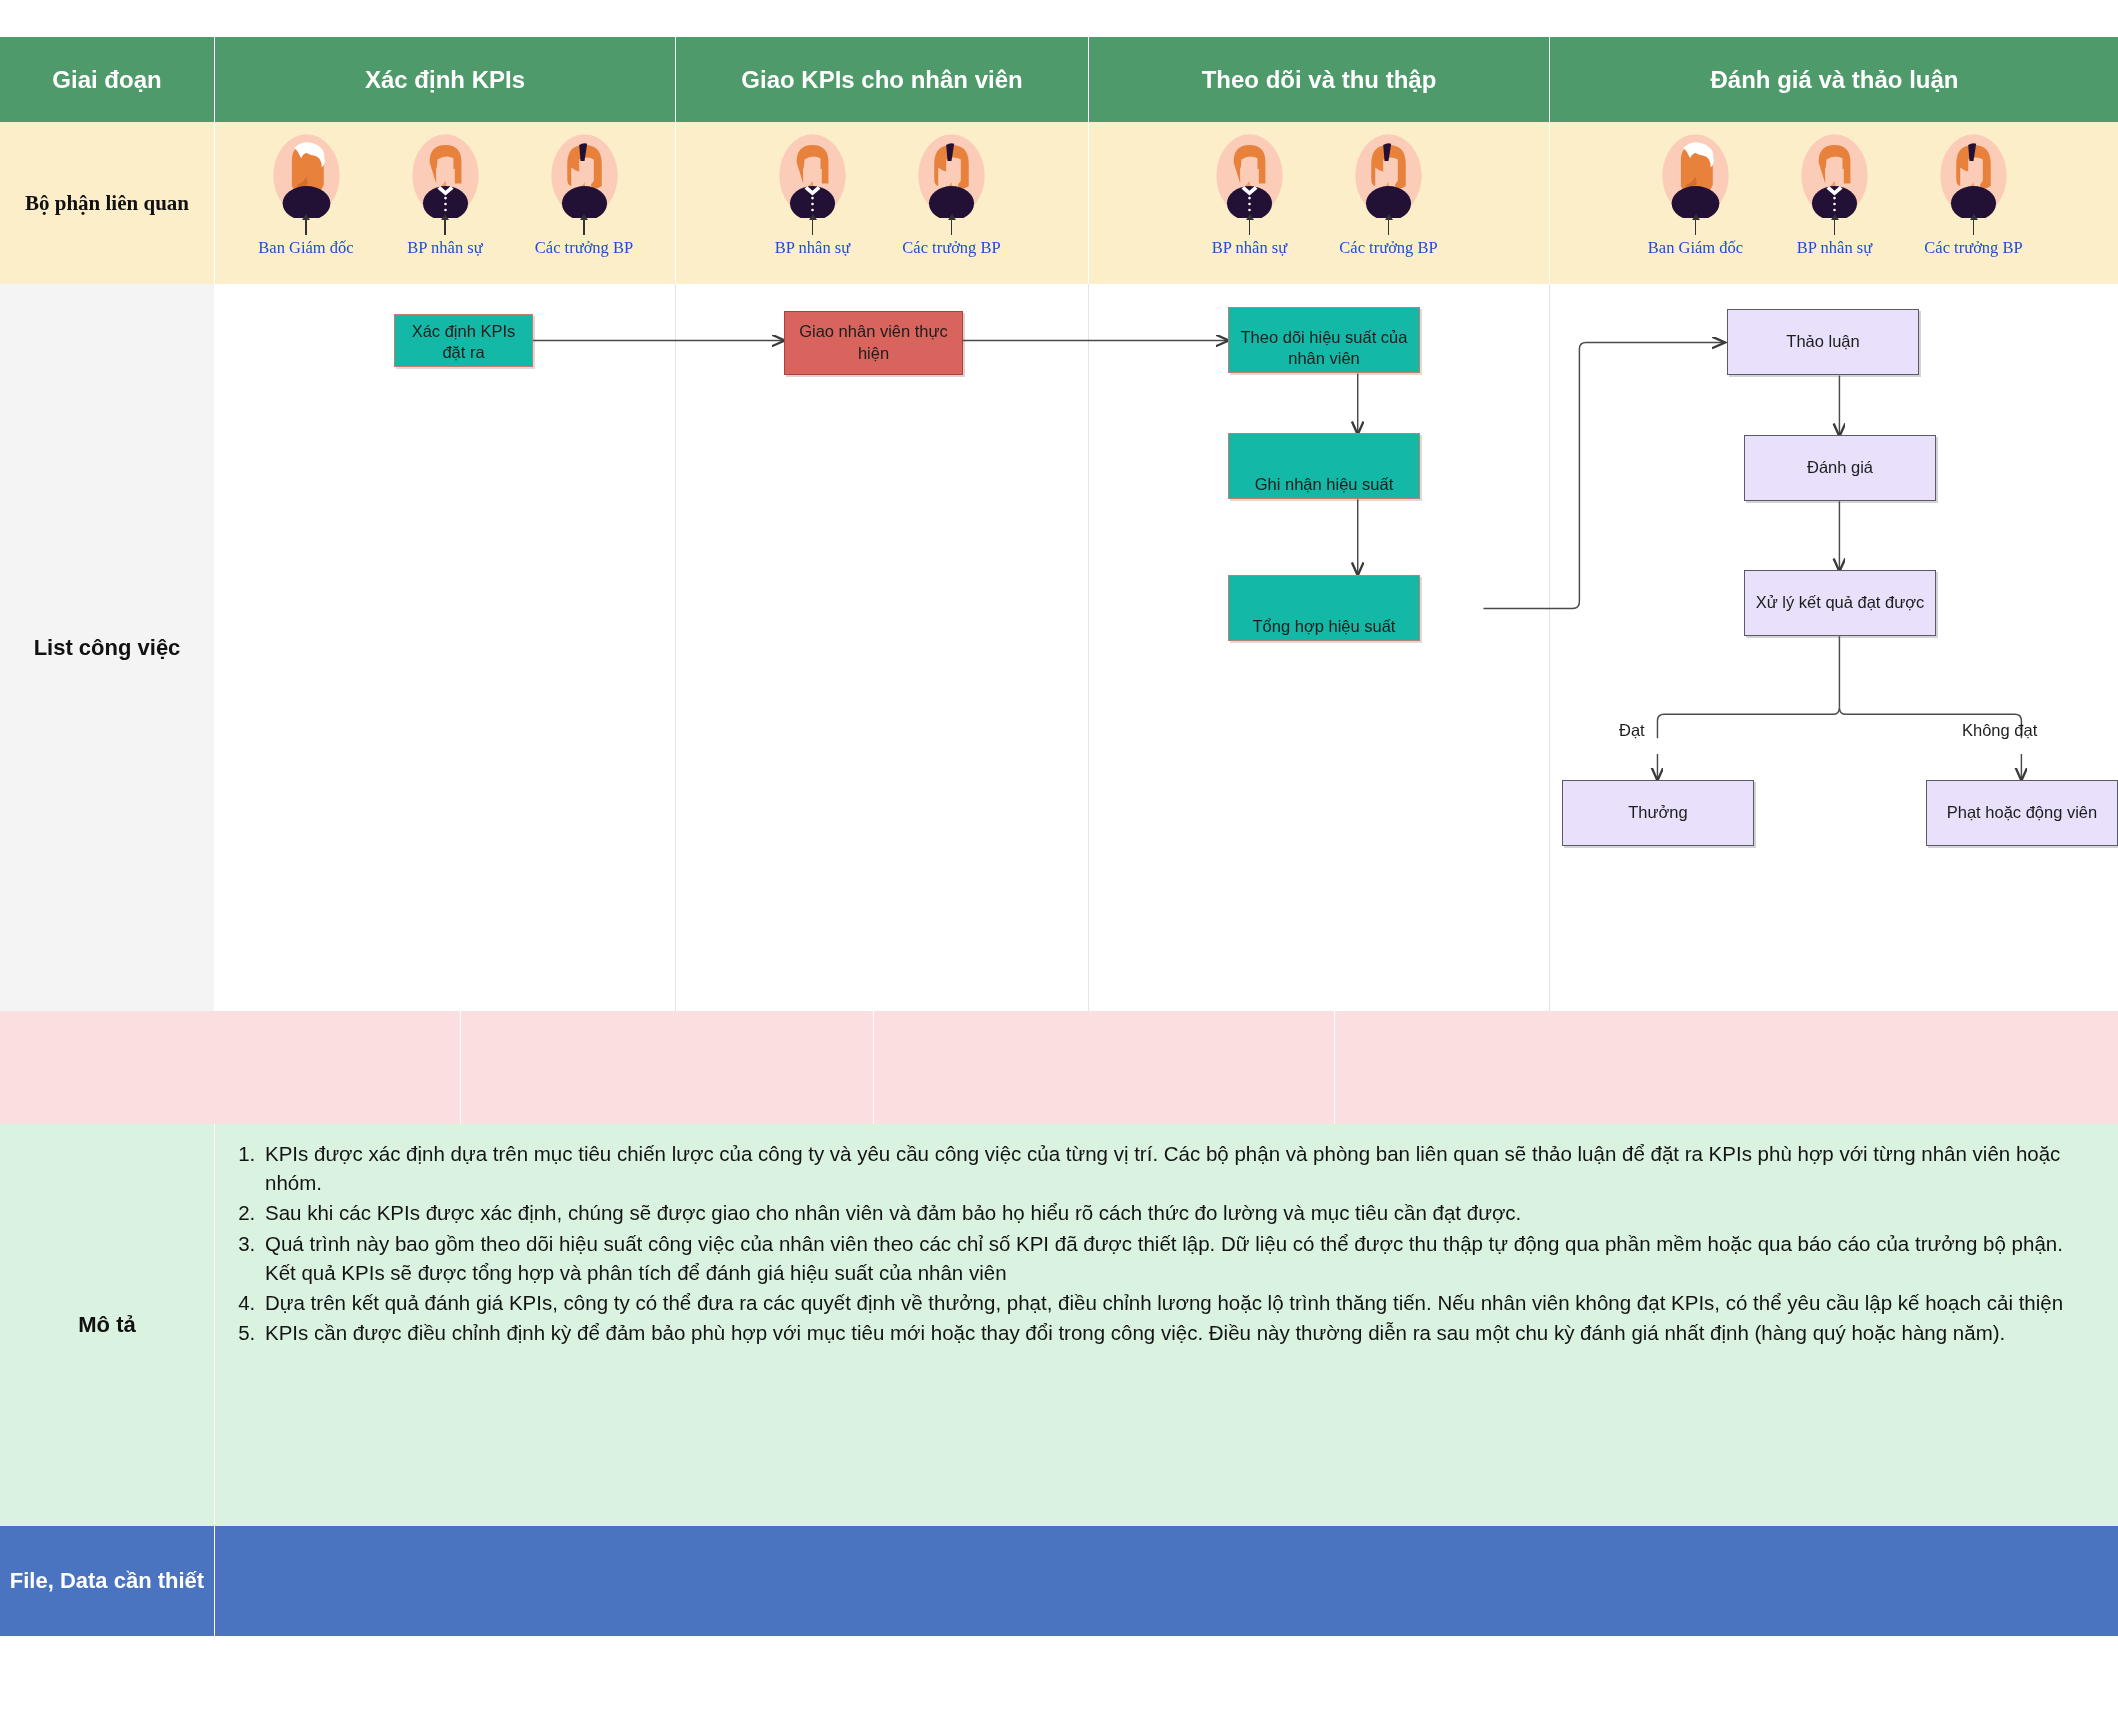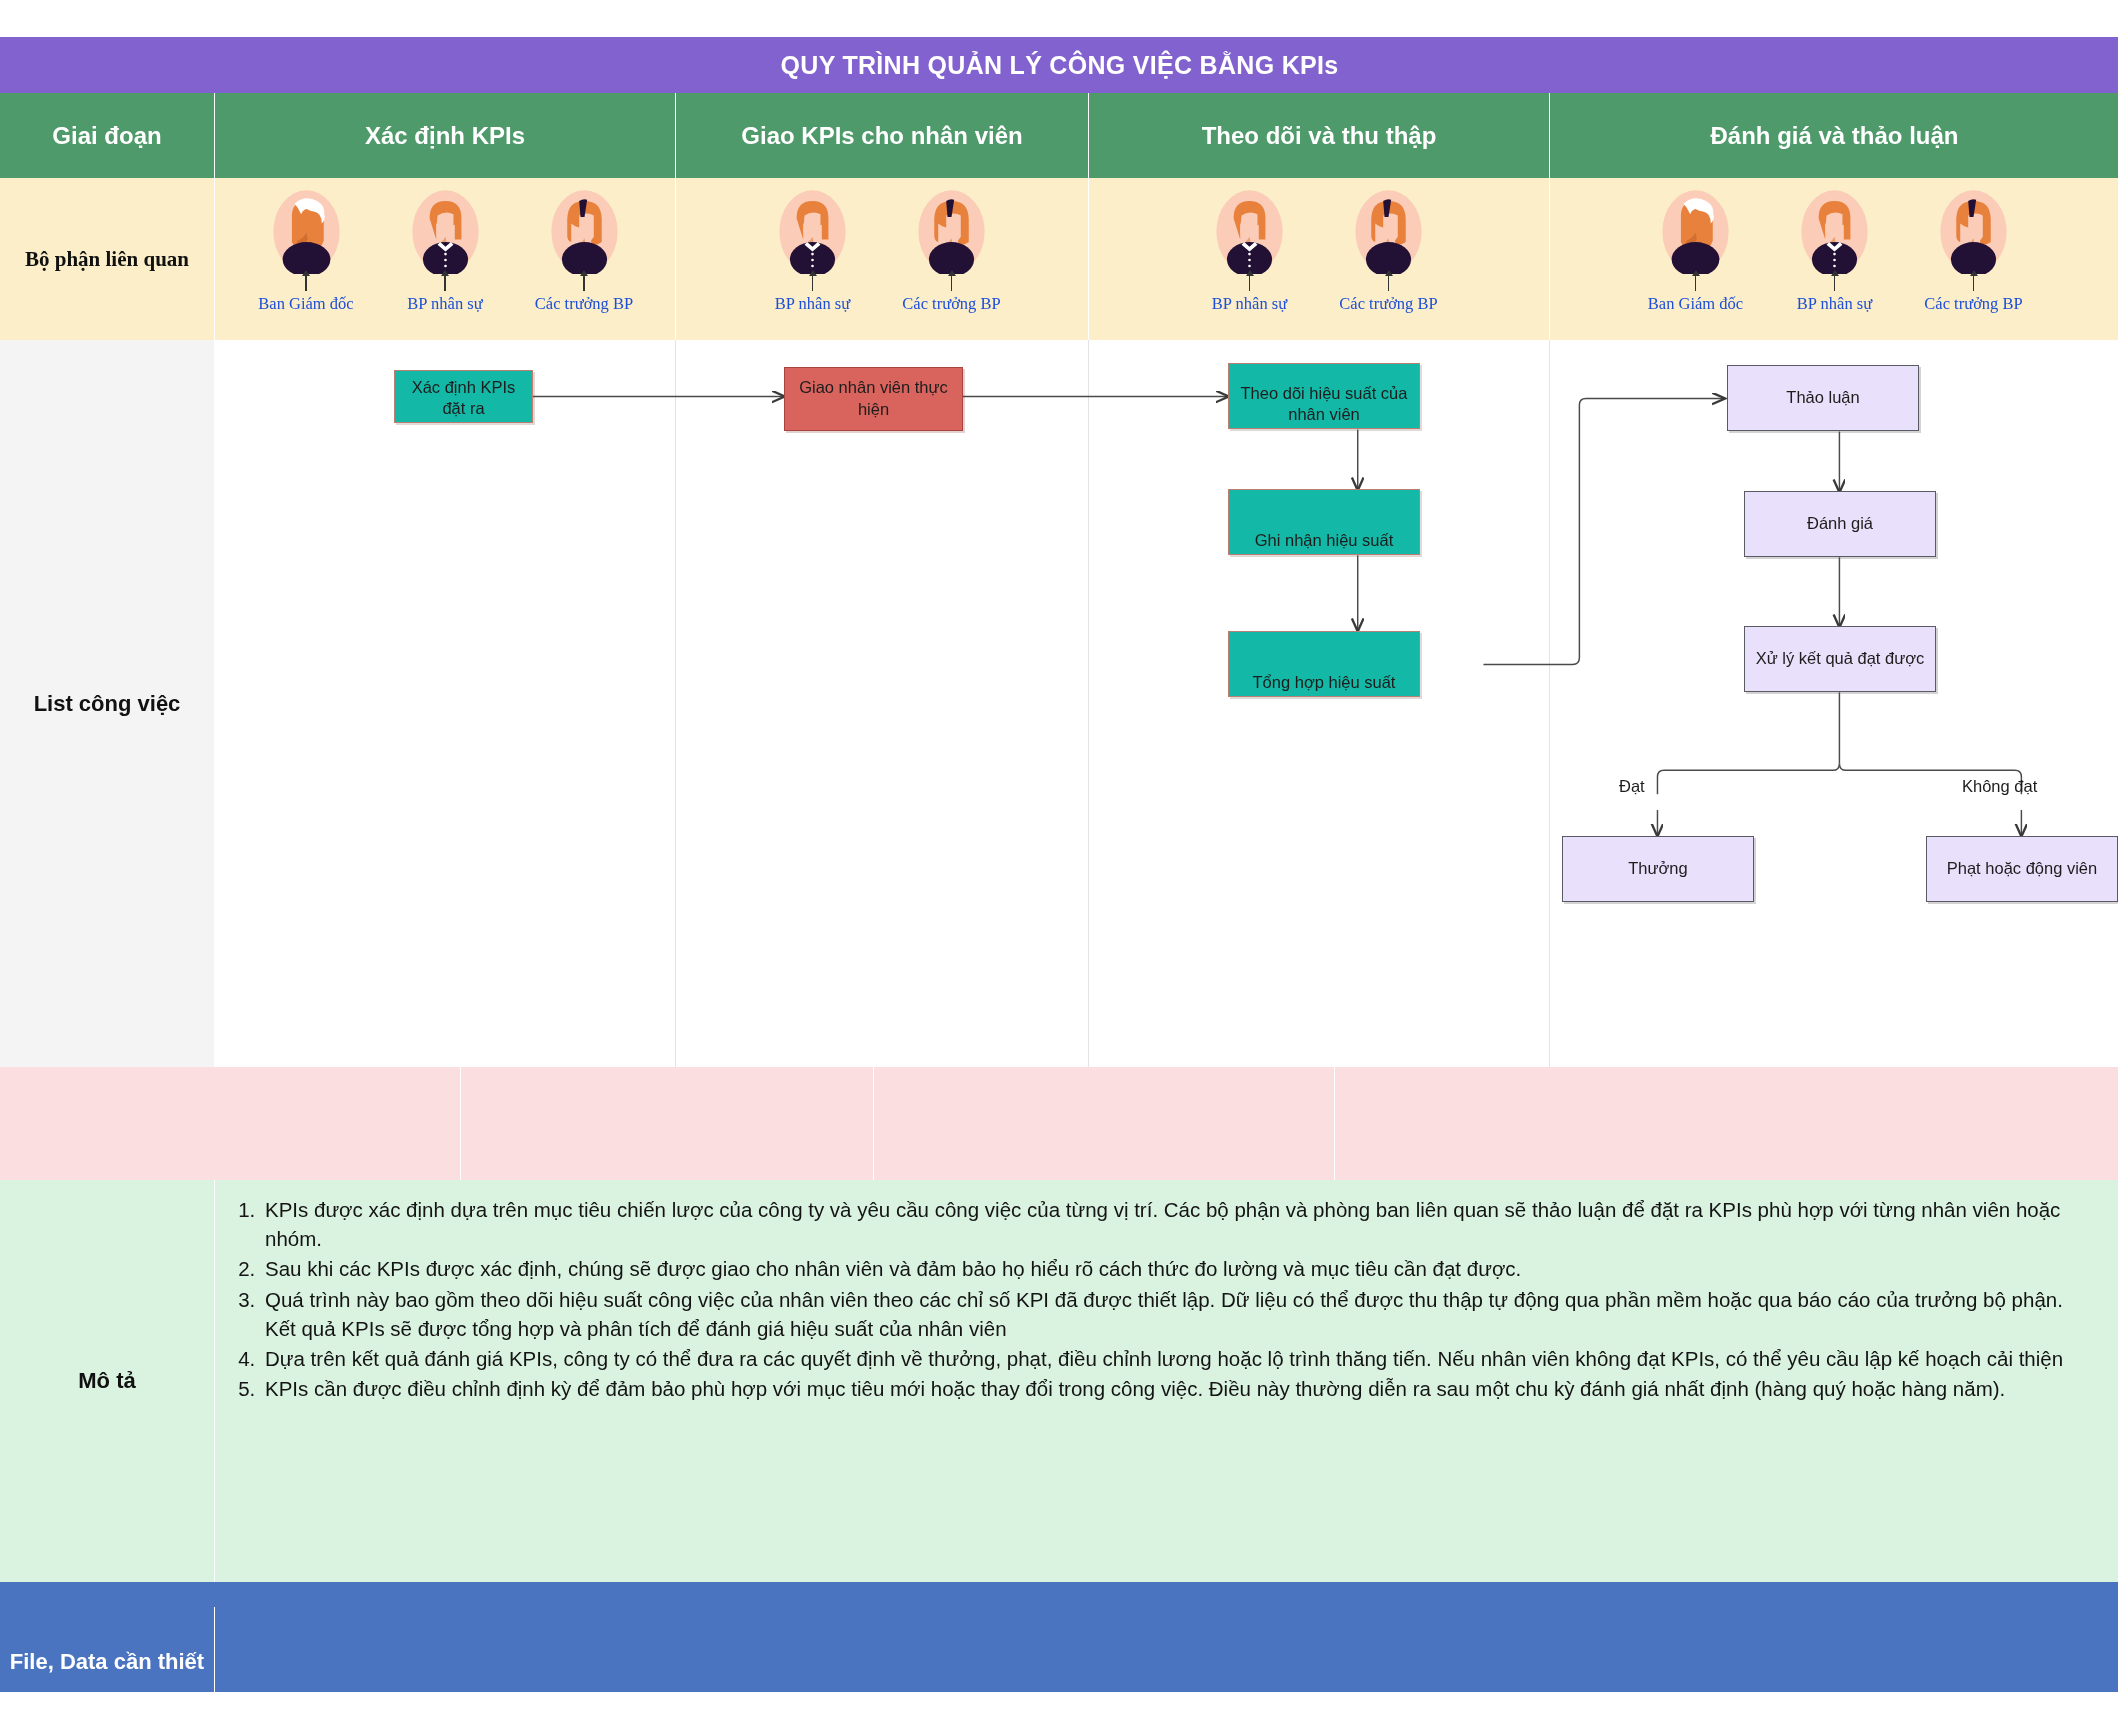--- a/index.html
+++ b/index.html
@@ -134,34 +134,30 @@
   }
   .desc-cell li{margin:0 0 1.3px 0;padding-left:4px;}
 
   
   .file-row{height:110px;background:#4a74c0;}
   .file-label{
     display:flex;align-items:center;justify-content:center;text-align:center;
     color:#ffffff;font-size:22px;font-weight:bold;line-height:1.25;
     box-sizing:border-box;border-right:1.3px solid #ffffff;height:100%;
     padding:0 5.3px;
-    margin-top:25px;
   }
   .file-cell{flex:1 1 auto;height:100%;box-sizing:border-box;}
 </style>
 </head>
 <body>
 
 <div class="sheet">
 
   <div class="grid">
 
-    <div class="title-bar">
-      <span>QUY TRÌNH QUẢN LÝ CÔNG VIỆC BẰNG KPIs</span>
-    </div>
 
     <div class="row hdr-row">
       <div class="hdr-cell c0">
         <span>Giai đoạn</span>
       </div>
       <div class="hdr-cell c1">
         <span>Xác định KPIs</span>
       </div>
       <div class="hdr-cell c2">
         <span>Giao KPIs cho nhân viên</span>

